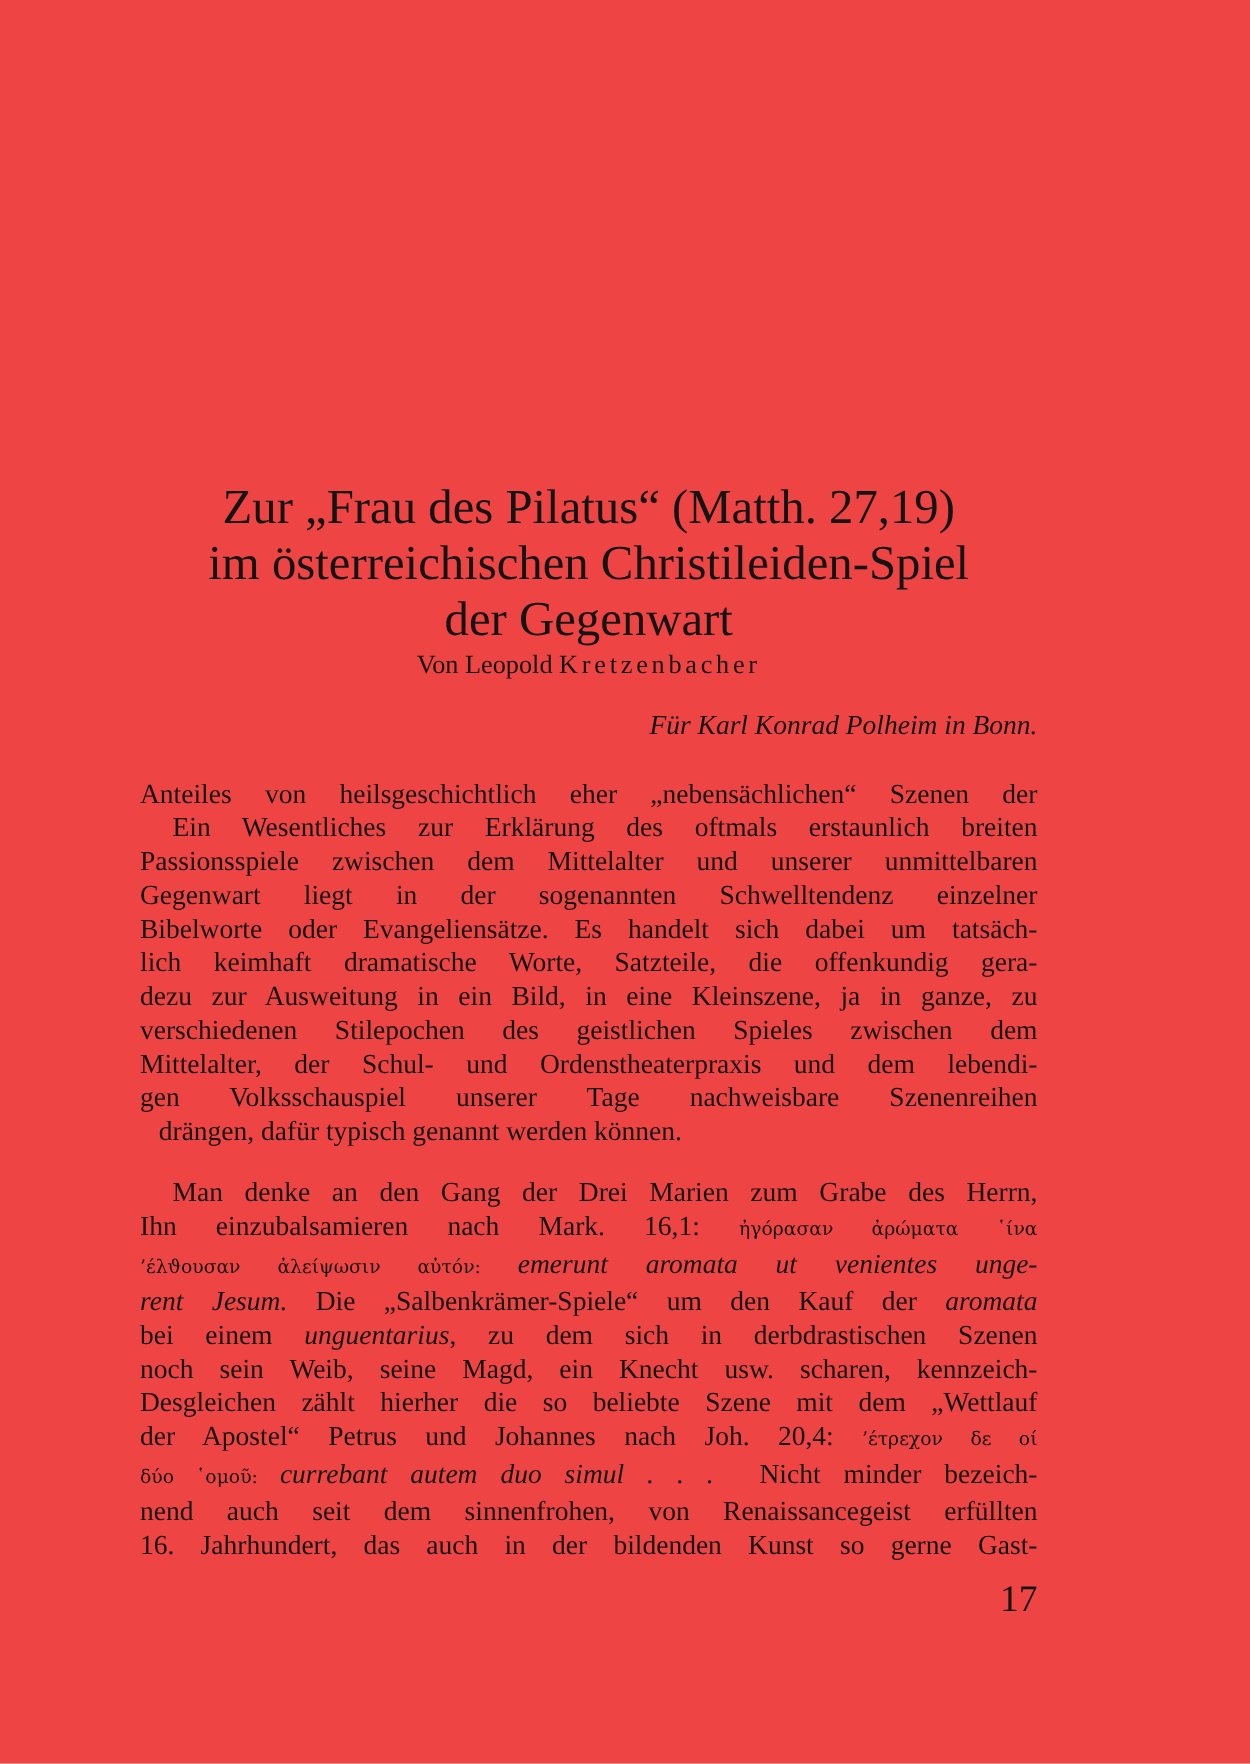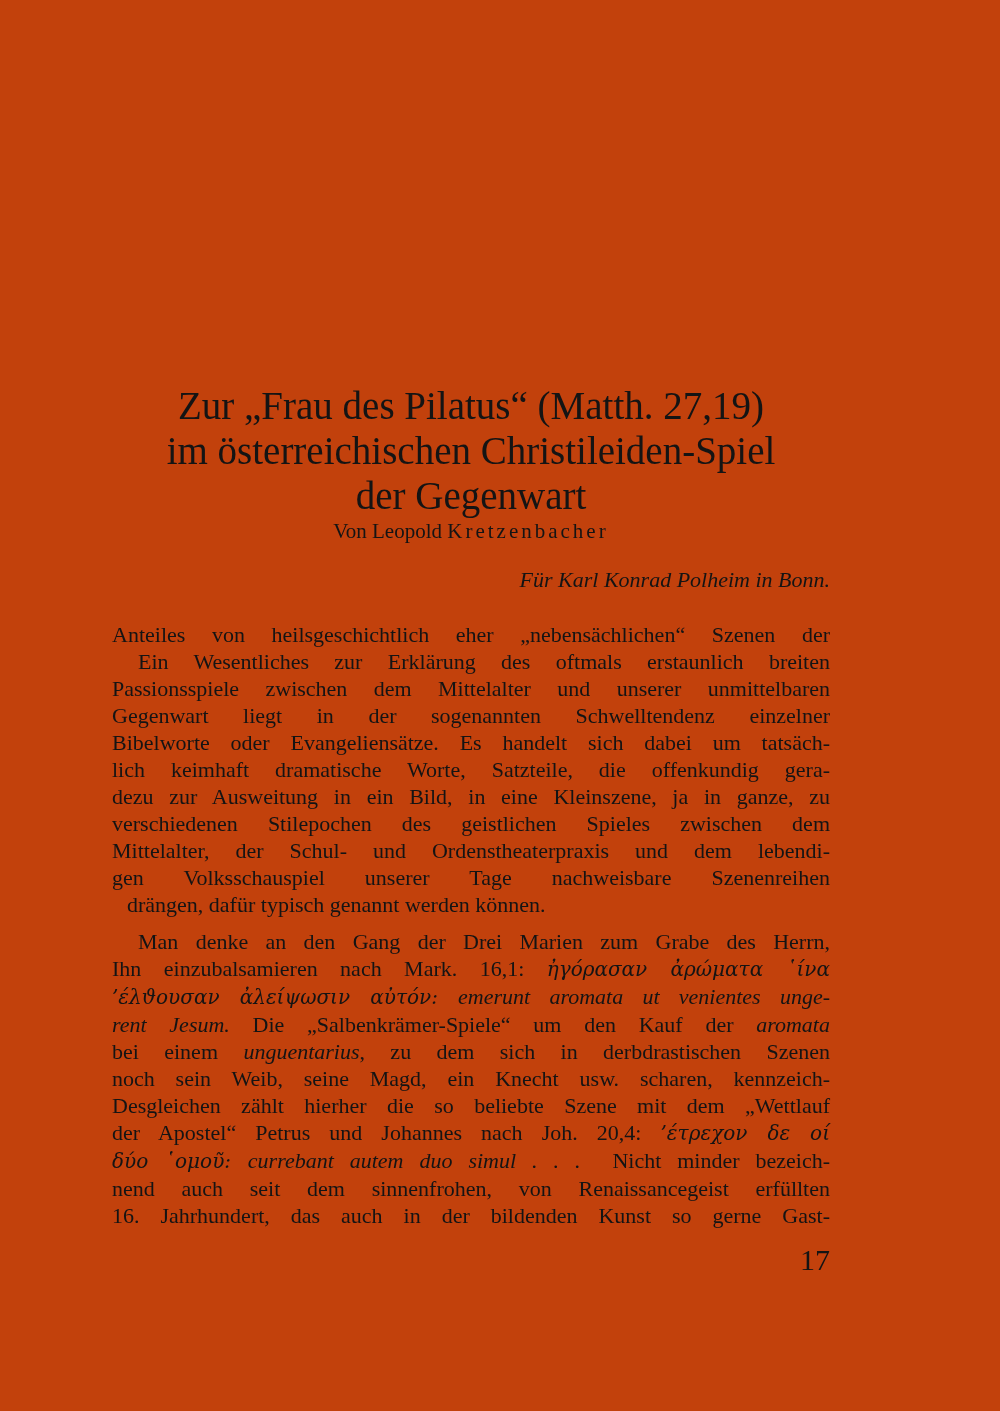--- a/index.html
+++ b/index.html
@@ -6,21 +6,21 @@
     margin: 0;
     padding: 0;
     background: #fdfdfc;
     color: #141414;
     font-family: "Liberation Serif", "DejaVu Serif", serif;
   }
   .page {
     position: relative;
     width: 1000px;
     height: 1411px;
-    background: #c2410c;
+    background: #ef4444;
     overflow: hidden;
   }
   .content {
     position: absolute;
     left: 112px;
     top: 383px;
     width: 718px;
   }
   .title {
     text-align: center;
@@ -43,37 +43,37 @@
     font-style: italic;
     font-size: 22px;
     line-height: 27px;
   }
   .body {
     margin-top: 28px;
     font-size: 22px;
     line-height: 27px;
   }
   .para + .para {
-    margin-top: 10px;
+    margin-top: 22px;
   }
   .line {
     text-align: justify;
     text-align-last: justify;
     white-space: nowrap;
   }
   .line.noj {
     text-align-last: left;
     margin-left: 15px;
   }
   .line.ind {
     text-indent: 26px;
   }
   .n { font-style: normal; }
   .i { font-style: italic; }
-  .g { font-family: "DejaVu Serif", serif; font-size: 20px; font-style: italic; }
+  .g { font-family: "DejaVu Serif", serif; font-size: 15px; }
   .pagenum {
     margin-top: 17px;
     text-align: right;
     font-size: 30px;
     line-height: 27px;
   }
 </style>
 </head>
 <body>
 

